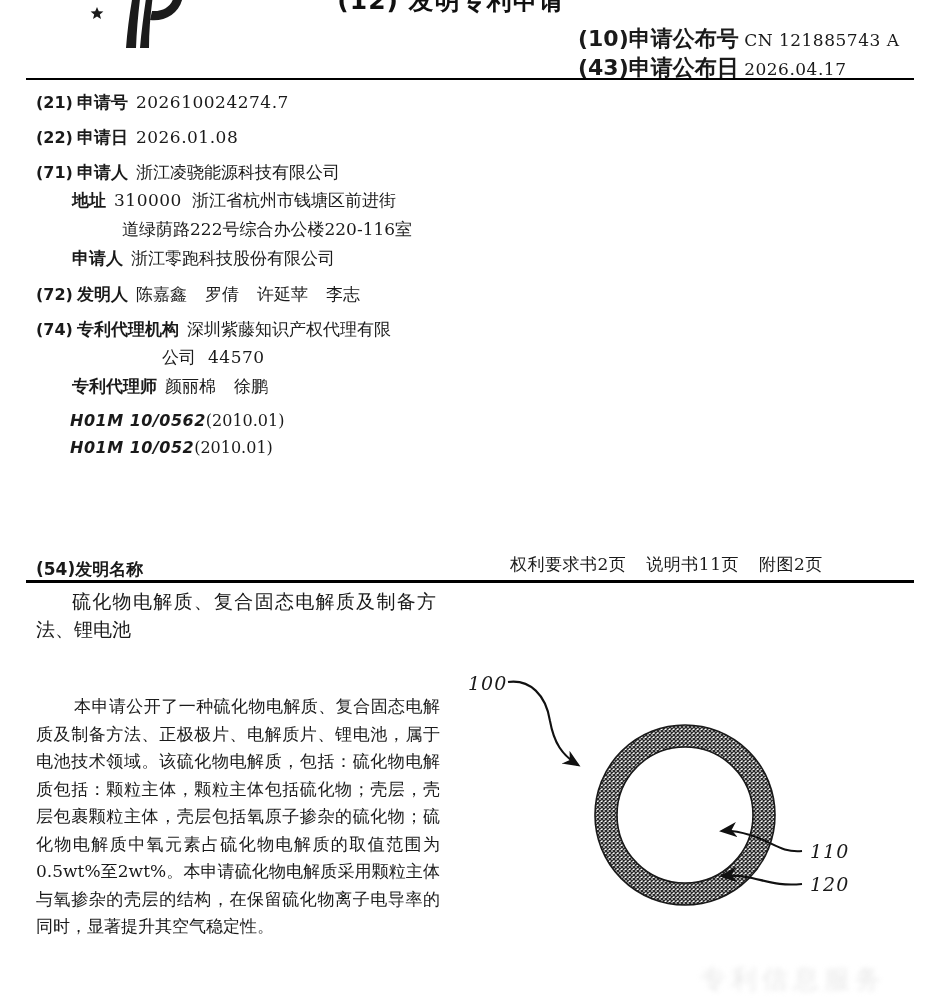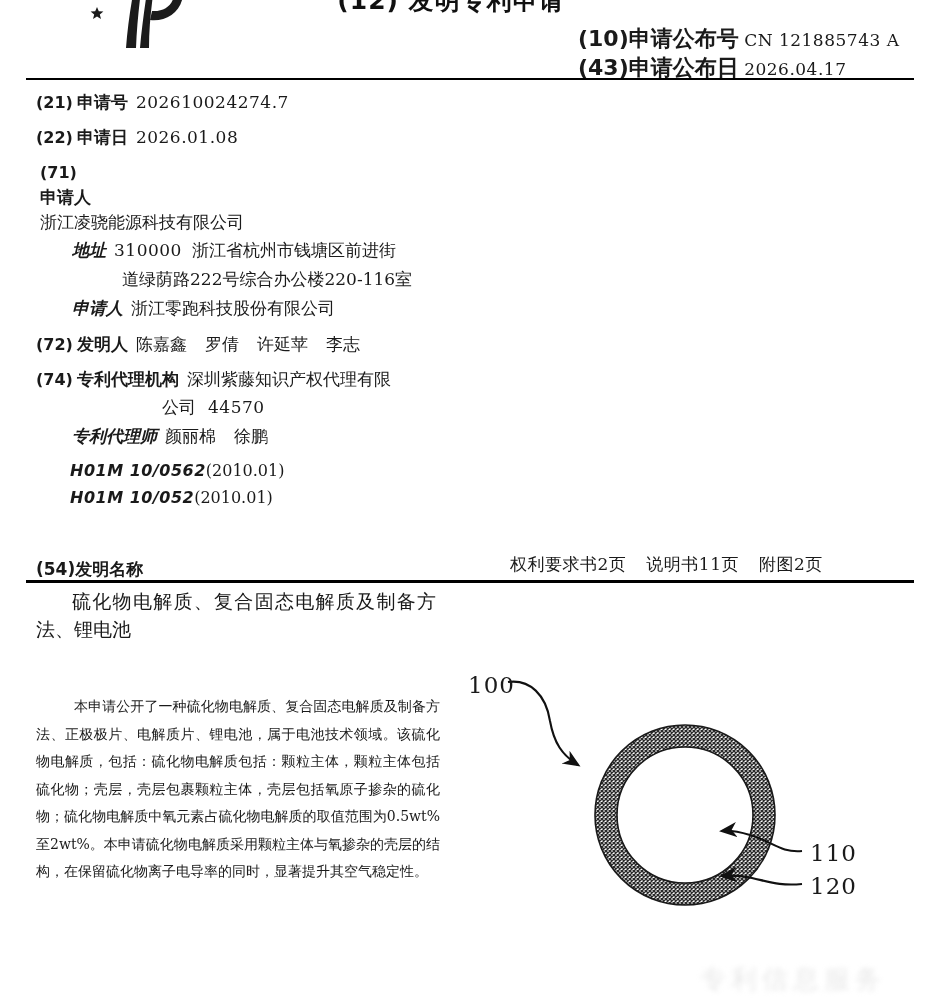--- a/index.html
+++ b/index.html
@@ -120,21 +120,20 @@
     align-items: baseline;
     line-height: 27px;
     margin-bottom: 2px;
   }
   .sub-row .tag {
     font-family: "DejaVu Sans", "Liberation Sans", sans-serif;
     font-weight: bold;
     font-size: 17px;
     margin-right: 8px;
     white-space: nowrap;
-    font-style: italic;
   }
   .indent-1 { margin-left: 36px; }
   .indent-2 { margin-left: 86px; }
   .spaced { letter-spacing: 0.5px; }
   .names span { margin-right: 18px; }
 
   
   .ipc-head {
     font-family: "DejaVu Sans Mono", "Liberation Mono", monospace;
     font-size: 17px;
@@ -191,41 +190,42 @@
   }
 
   
   .sec-abstract {
     position: absolute;
     left: 36px;
     top: 688px;
     width: 404px;
   }
   .abstract-text {
-    font-size: 14px;
+    font-size: 17px;
     line-height: 27.5px;
     text-indent: 38px;
     margin-top: 5px;
     text-align: justify;
     text-justify: inter-ideograph;
   }
 
   
   .figure {
     position: absolute;
     left: 450px;
     top: 655px;
     width: 460px;
     height: 280px;
   }
   .fig-label {
     position: absolute;
     font-family: "DejaVu Serif", "Liberation Serif", serif;
-    font-size: 23px;
+    font-size: 19px;
     letter-spacing: 1px;
+    font-style: italic;
   }
   .lbl-100 { left: 18px; top: 17px; }
   .lbl-110 { left: 360px; top: 185px; }
   .lbl-120 { left: 360px; top: 218px; }
 
   
   .watermark {
     position: absolute;
     left: 700px;
     top: 962px;
@@ -282,21 +282,21 @@
       <span class="txt spaced">202610024274.7</span>
     </div>
 
     <div class="bib-row">
       <span class="num">(22)</span>
       <span class="tag" style="margin-left:4px;">申请日</span>
       <span class="txt spaced">2026.01.08</span>
     </div>
 
     <div style="margin-bottom:10px;">
-      <div class="bib-row" style="margin-bottom:2px;flex-direction:column;">
+      <div class="bib-row" style="margin-bottom:2px;">
         <span class="num">(71)</span>
         <span class="tag" style="margin-left:4px;">申请人</span>
         <span class="txt">浙江凌骁能源科技有限公司</span>
       </div>
       <div class="sub-row indent-1">
         <span class="tag">地址</span>
         <span class="txt spaced">310000</span>
         <span class="txt" style="margin-left:10px;">浙江省杭州市钱塘区前进街</span>
       </div>
       <div class="sub-row indent-2">

